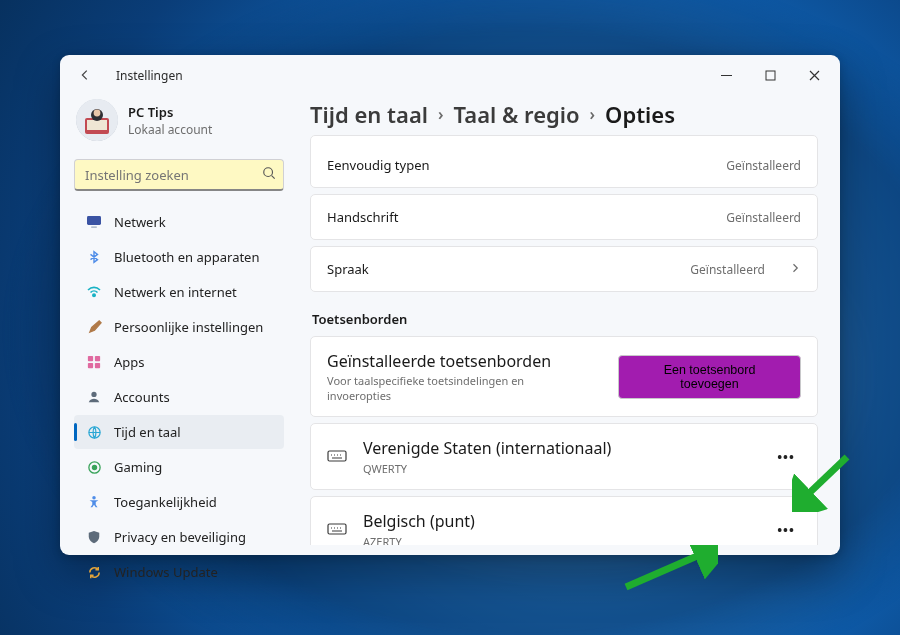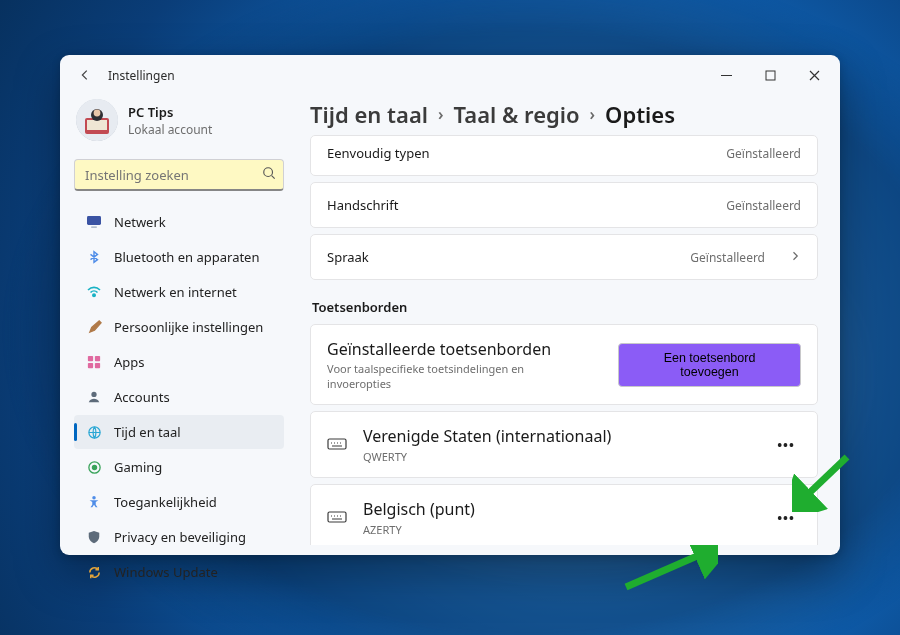--- a/index.html
+++ b/index.html
@@ -39,21 +39,21 @@
     box-shadow: 0 18px 45px rgba(0,0,0,0.35), 0 2px 8px rgba(0,0,0,0.18);
     display: flex; flex-direction: column;
   }
   .titlebar {
     height: 40px; display: flex; align-items: center; padding: 0 4px 0 14px;
   }
   .titlebar .back {
     width: 22px; height: 22px; display: flex; align-items: center; justify-content: center;
     color: #444; cursor: pointer; border-radius: 4px;
   }
-  .titlebar .title { margin-left: 12px; font-size: 12px; color: #2b2b2b; }
+  .titlebar .title { margin-left: 20px; font-size: 12px; color: #2b2b2b; }
   .titlebar .spacer { flex: 1; }
   .winctl { width: 44px; height: 30px; display: flex; align-items: center; justify-content: center; color: #333; cursor: pointer; border-radius: 4px; }
 
   .body {
     flex: 1; display: flex; min-height: 0;
   }
 
   
   .sidebar {
     width: 232px; padding: 0 8px 8px 14px; display: flex; flex-direction: column; gap: 8px;
@@ -109,35 +109,35 @@
   .breadcrumb .chev { color: #6b6b6b; font-size: 16px; }
   .content { flex: 1; overflow: auto; padding-right: 4px; }
   .content::-webkit-scrollbar { width: 6px; }
   .content::-webkit-scrollbar-thumb { background: #c9c9cc; border-radius: 3px; }
 
   .card {
     background: var(--bg-panel); border: 1px solid var(--border);
     border-radius: 5px; padding: 13px 16px; margin-bottom: 6px;
     display: flex; align-items: center; gap: 14px;
   }
-  .card.clipped { padding-top: 8px; }
+  .card.clipped { padding-top: 20px; }
   .card .ctitle { font-size: 13px; }
   .card .grow { flex: 1; }
   .status { font-size: 12px; color: var(--text-muted); }
   .chev-right { color: #6b6b6b; margin-left: 10px; }
 
   .section-head {
     font-weight: 600; font-size: 13px; margin: 18px 2px 8px 2px;
   }
 
   .card.two-line .primary { font-size: 16px; }
   .card.two-line .secondary { font-size: 11px; color: var(--text-muted); margin-top: 1px; }
 
   .btn-outline {
-    border: 1px solid #c8c8ca; background: #8b5cf6; border-radius: 4px;
+    border: 1px solid #c8c8ca; background: #a21caf; border-radius: 4px;
     padding: 7px 14px; font-size: 12.5px; cursor: pointer;
   }
 
   .kbd-item { gap: 16px; }
   .kbd-item .kicon { width: 20px; color: #3b3b3b; }
   .kbd-item .col { display: flex; flex-direction: column; gap: 1px; }
   .more-btn {
     width: 30px; height: 28px; display:flex; align-items:center; justify-content:center;
     border-radius: 4px; cursor:pointer; font-weight: 700; letter-spacing: 1px; color:#222;
   }

